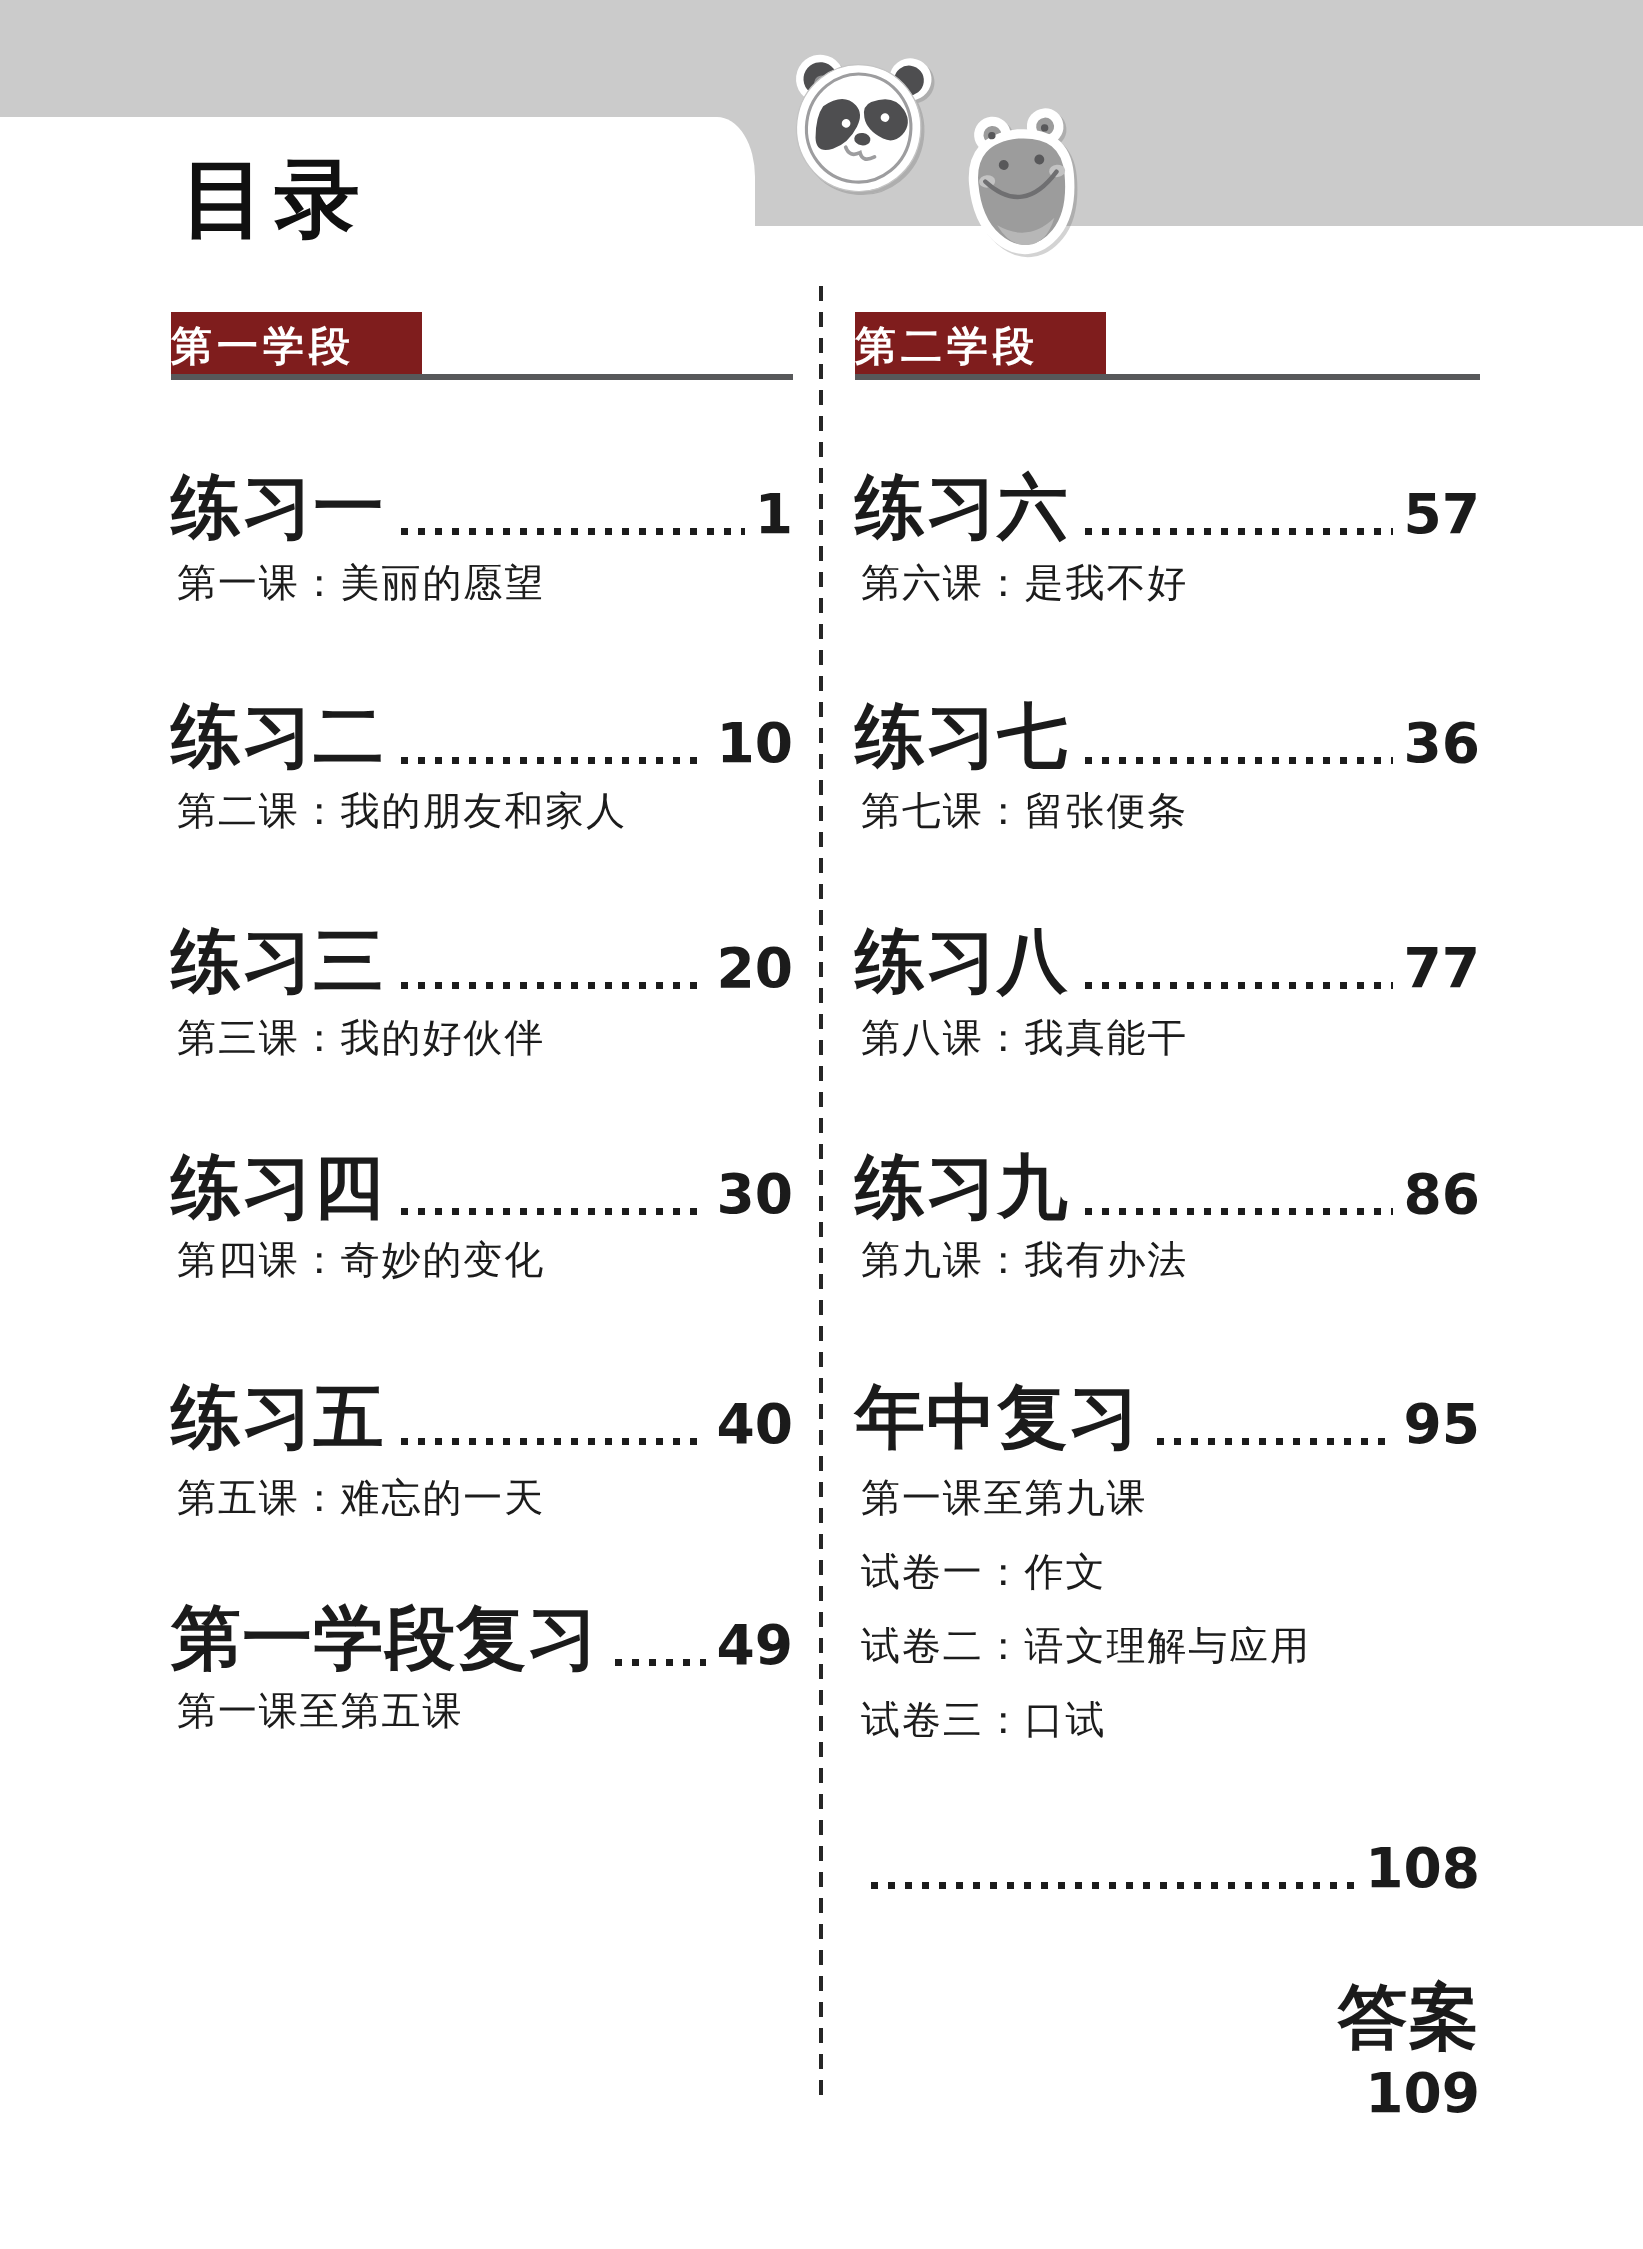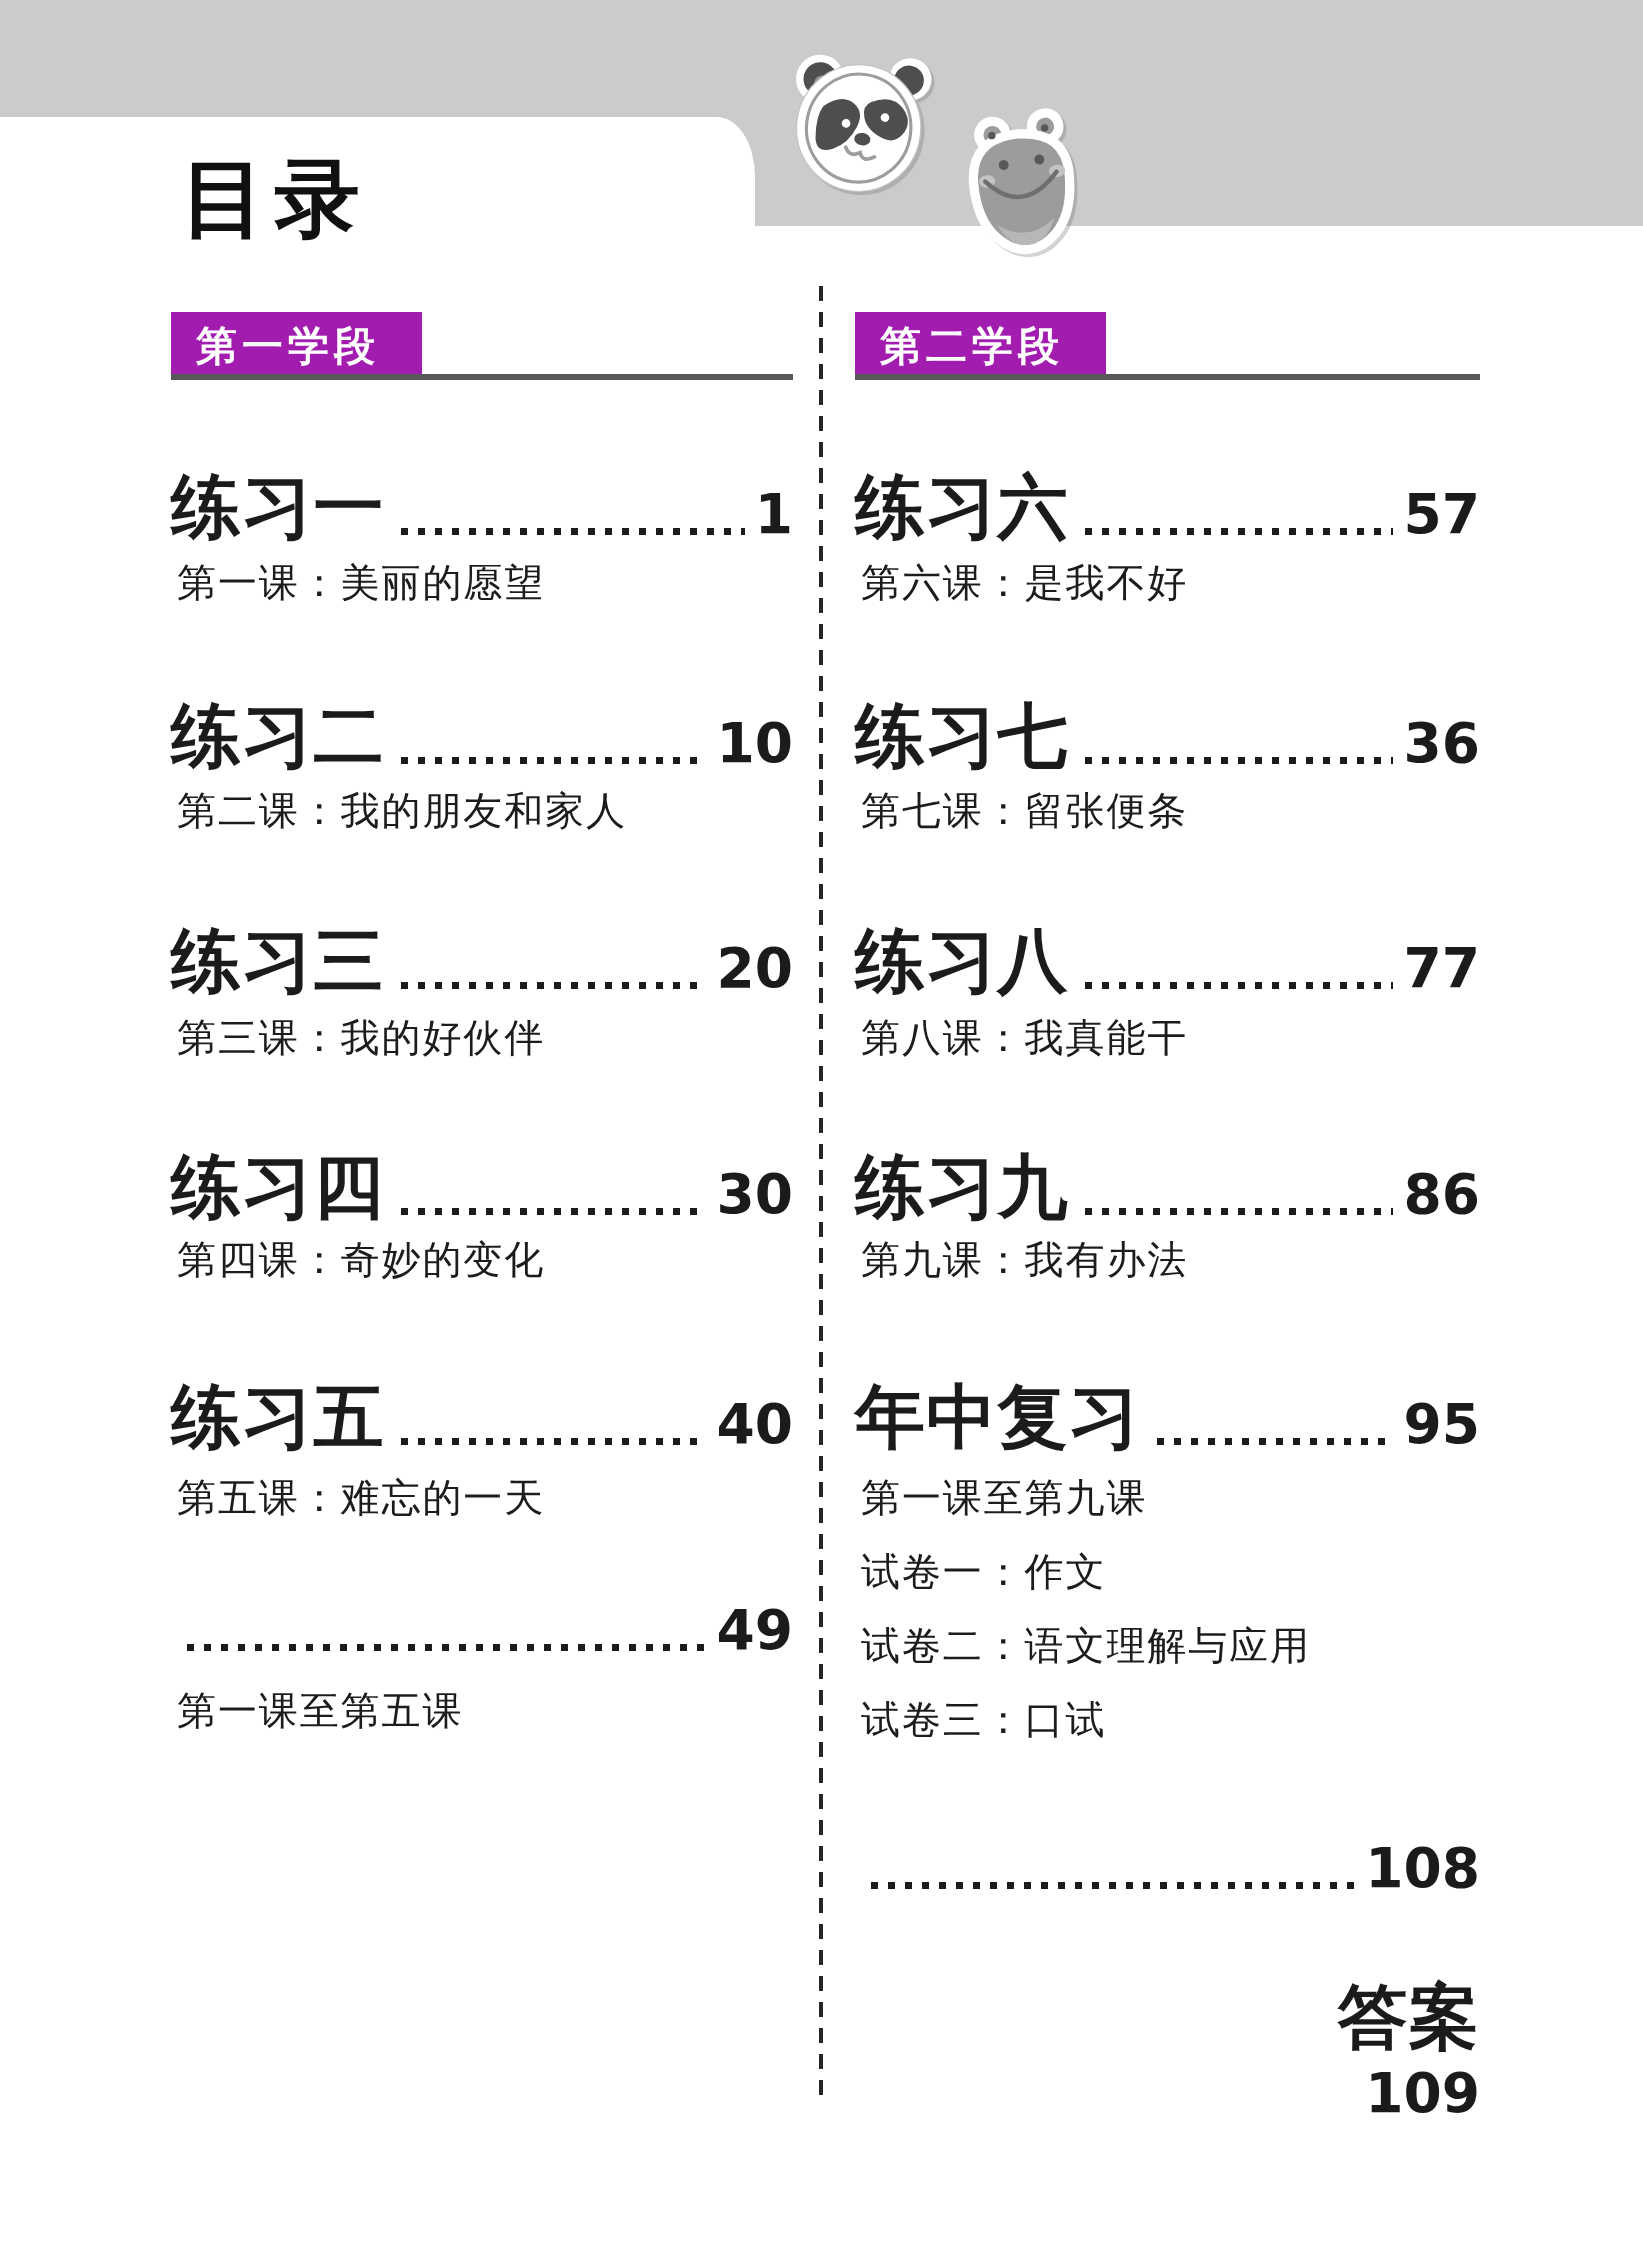--- a/index.html
+++ b/index.html
@@ -20,23 +20,23 @@
   .sticker{position:absolute;filter:drop-shadow(3.1px 3.8px 0 rgba(110,110,110,0.30));}
   #panda{left:789px;top:50px;width:143px;height:146px;}
   #frog{left:958px;top:104px;width:127px;height:152px;}
   
   .divider{
     position:absolute;left:819px;top:286px;width:3.8px;height:1815px;
     background:repeating-linear-gradient(to bottom,#262626 0 15px,transparent 15px 26px);
   }
   
   .sec-box{
-    position:absolute;top:312px;height:68px;width:251px;background:#a21caf;
+    position:absolute;top:312px;height:68px;width:251px;background:#7f1d1d;
     color:#ffffff;font-size:41px;font-weight:900;letter-spacing:5px;
-    line-height:68px;padding-left:25px;box-sizing:border-box;white-space:nowrap;
+    line-height:68px;box-sizing:border-box;white-space:nowrap;
   }
   .sec-line{position:absolute;top:374px;height:5.7px;background:#57585a;}
   
   .trow{position:absolute;display:flex;align-items:flex-end;line-height:1;}
   .etitle{
     font-size:70px;font-weight:900;color:#1b1b1b;letter-spacing:1.3px;white-space:nowrap;
     font-family:"DejaVu Sans", sans-serif;
   }
   .leader{
     flex:1 1 auto;height:7px;margin:0 10px 7px 16.3px;
@@ -127,20 +127,21 @@
     <span class="enum">30</span>
   </div>
 <div class="srow" style="left: 177px; top: 1240px;">第四课：奇妙的变化</div>
 <div class="trow" style="left: 171px; width: 622px; top: 1382px;">
     <span class="etitle">练习五</span>
     <span class="leader"></span>
     <span class="enum">40</span>
   </div>
 <div class="srow" style="left: 177px; top: 1478px;">第五课：难忘的一天</div>
 <div class="trow" style="left: 171px; width: 622px; top: 1603px;">
+    <span class="etitle">第一学段复习</span>
     <span class="leader"></span>
     <span class="enum">49</span>
   </div>
 <div class="srow" style="left: 177px; top: 1691px;">第一课至第五课</div>
 <div class="trow" style="left: 855px; width: 625px; top: 472px;">
     <span class="etitle">练习六</span>
     <span class="leader"></span>
     <span class="enum">57</span>
   </div>
 <div class="srow" style="left: 861px; top: 563px;">第六课：是我不好</div>

